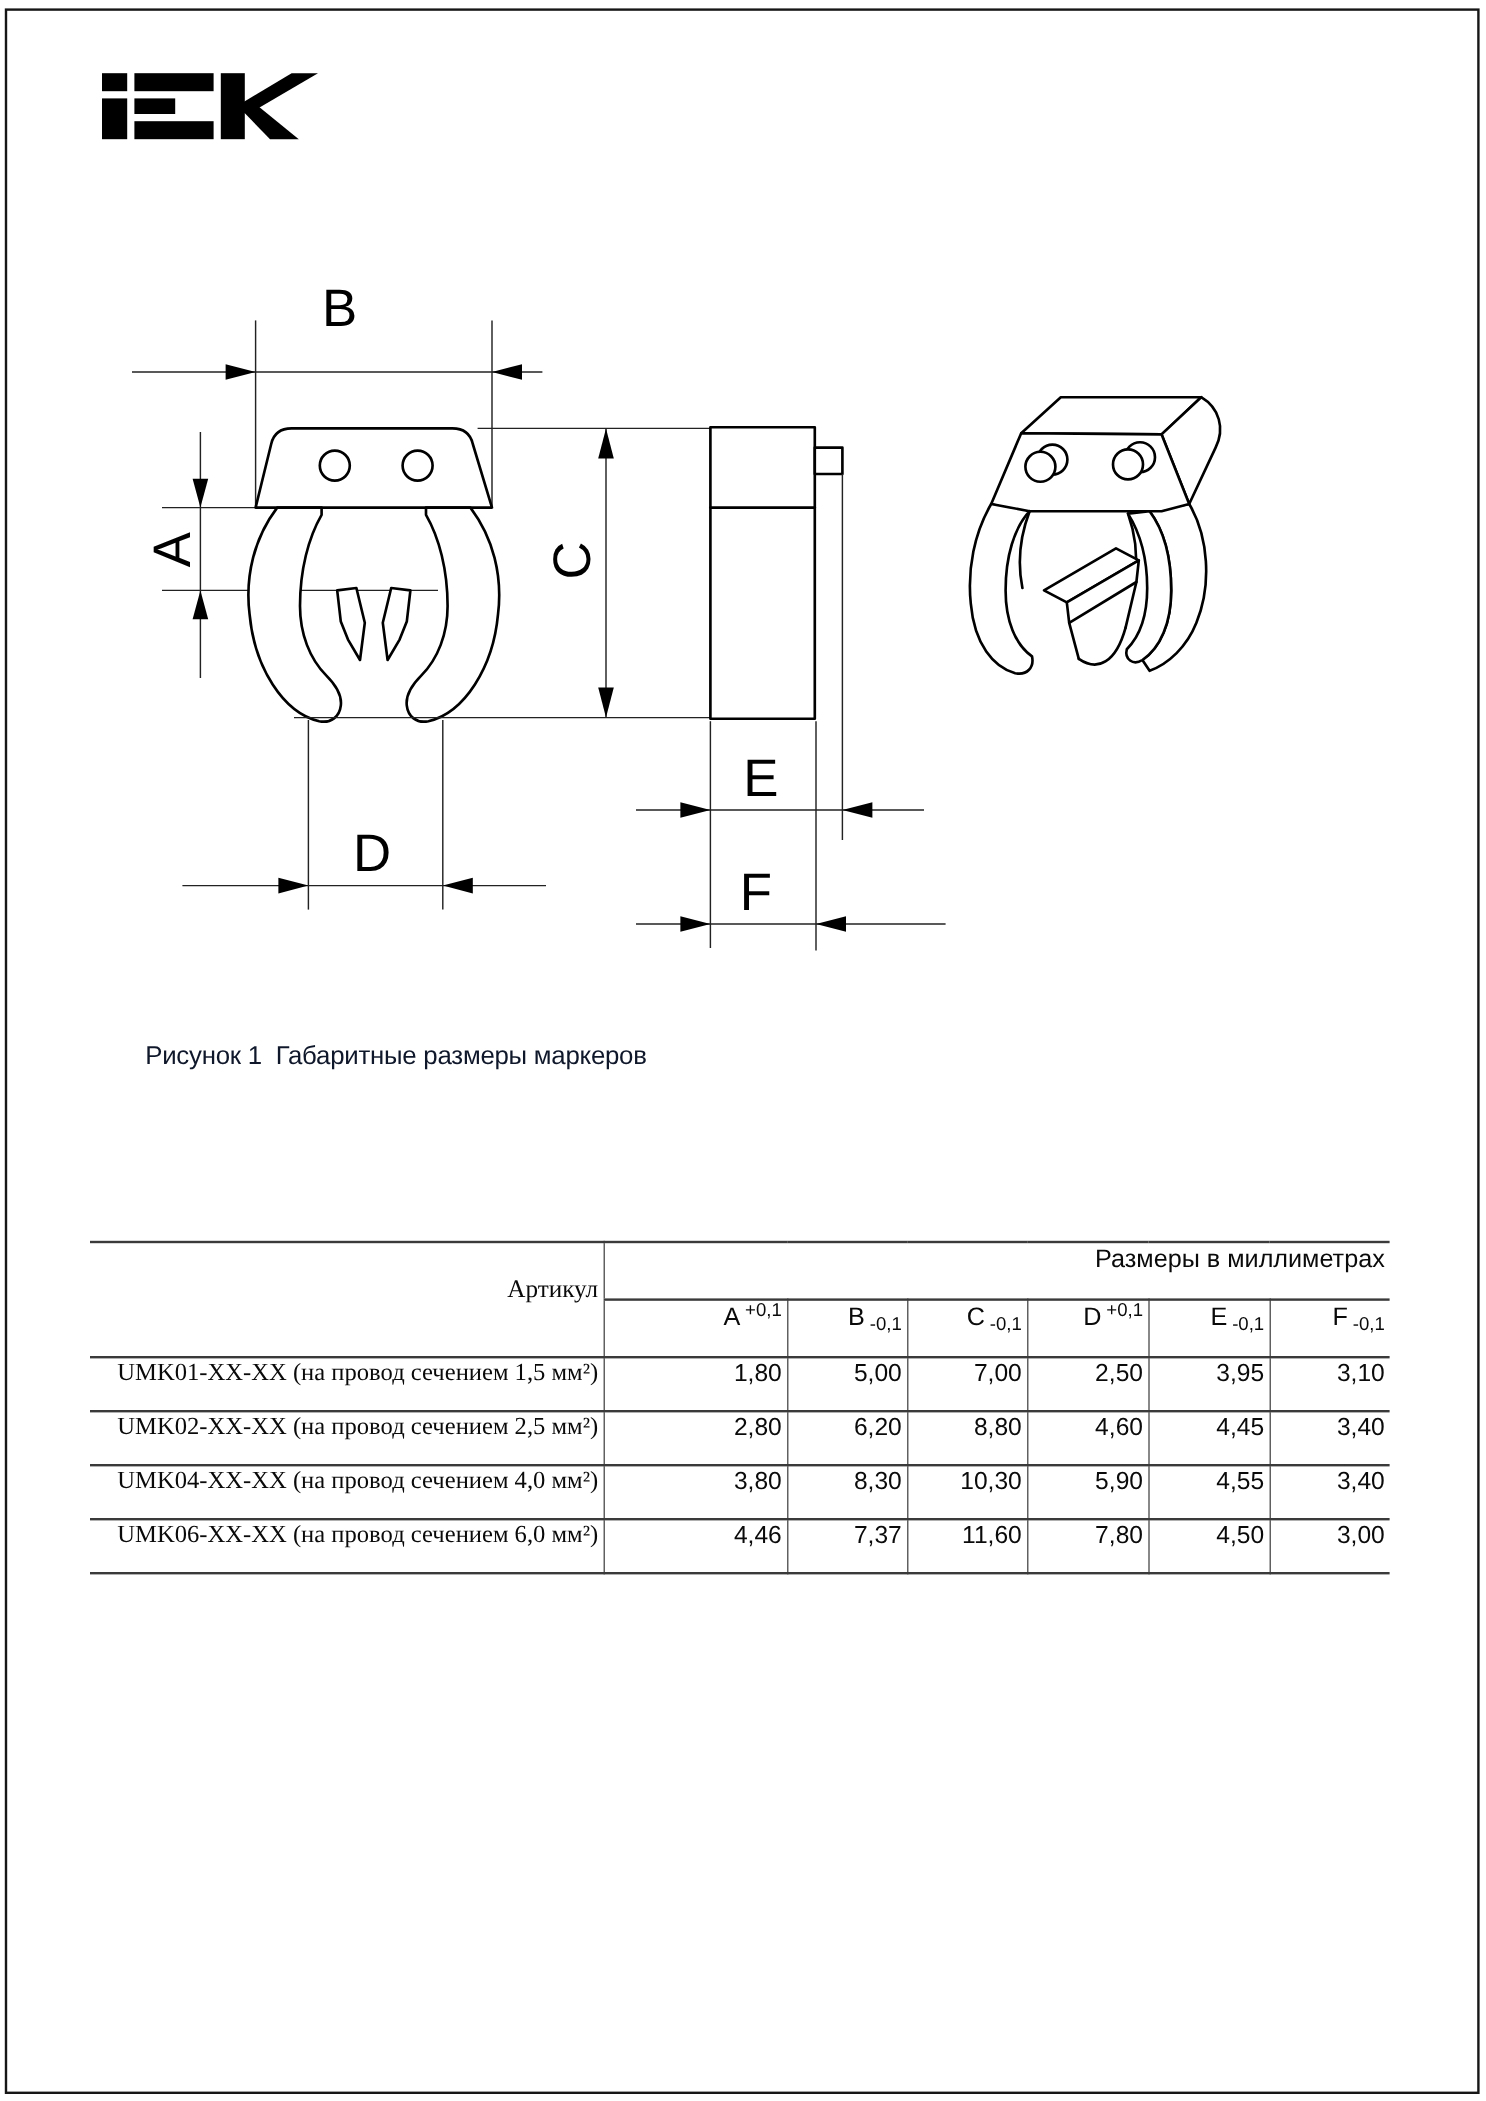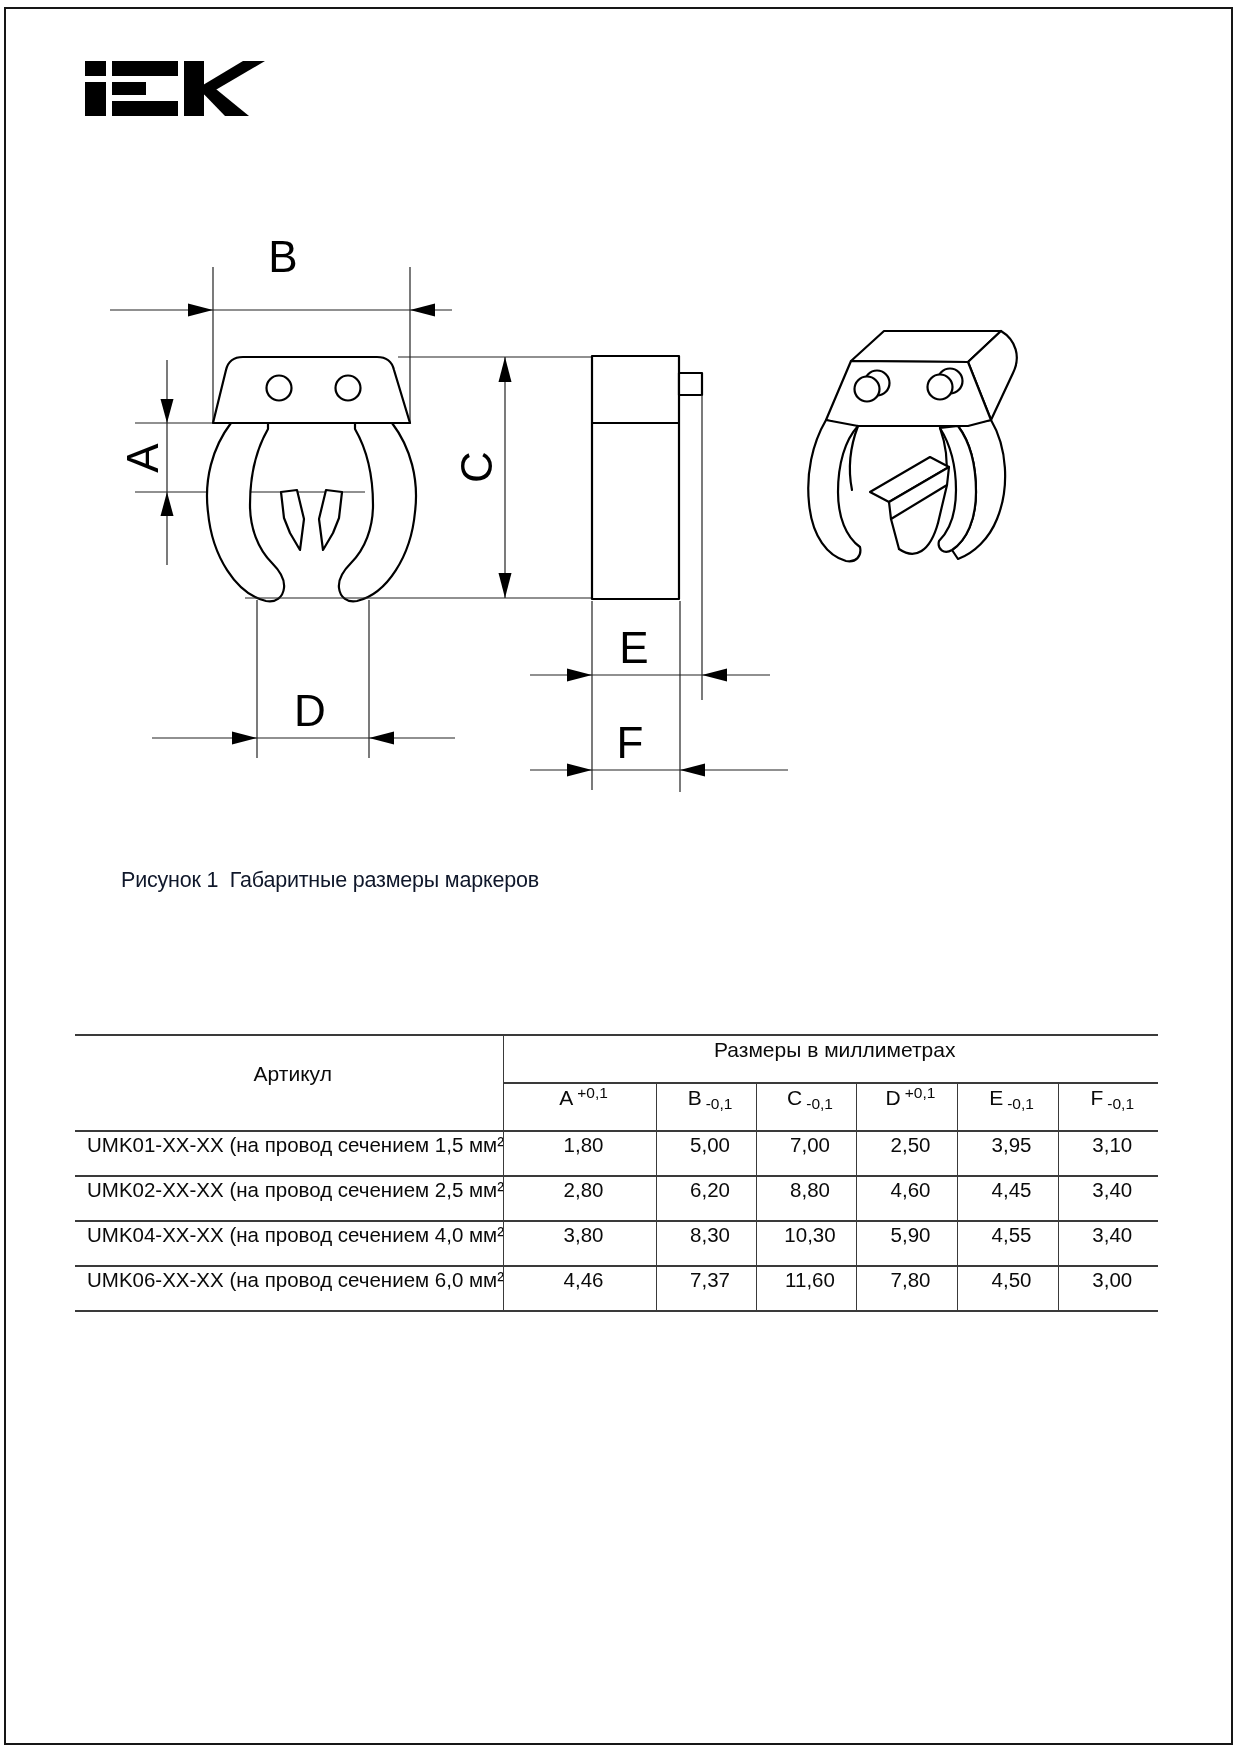--- a/index.html
+++ b/index.html
@@ -21,28 +21,28 @@
   }
   
   .dim-table{
     position:absolute;left:75px;top:1034px;width:1083px;
     border-collapse:collapse;table-layout:fixed;
     font-size:20.5px;color:#0a0a0a;
   }
   .dim-table tr{height:45px;}
   .dim-table tr.hrow{height:48px;}
   .dim-table td,.dim-table th{
-    padding:0 4px 18px 12px;text-align:center;font-weight:normal;
+    padding:0 4px 18px 12px;text-align:right;font-weight:normal;
     vertical-align:middle;overflow:hidden;white-space:nowrap;
   }
   .dim-table tr{border-bottom:2px solid #3a3a3a;}
   .dim-table tr.hrow1{border-top:2px solid #3a3a3a;}
   .vline{border-left:1.5px solid #3a3a3a;}
   .th-main{font-weight:bold;font-size:21px;vertical-align:top;padding-top:12px;}
-  .cell-article{padding-left:18px;}
+  .cell-article{padding-left:18px;font-family:Liberation Serif, serif;}
   .dimletter{font-size:21px;}
   .tol{font-size:15.5px;margin-left:4px;position:relative;}
   .tol.sup{top:-7px;}
   .tol.sub{top:4px;margin-top:44px;}
   
   .body-line{fill:#ffffff;stroke:#000;stroke-width:2.2;stroke-linejoin:round;}
   .body-open{fill:none;stroke:#000;stroke-width:2.2;stroke-linejoin:round;stroke-linecap:round;}
   .dim{stroke:#222;stroke-width:1.2;fill:none;}
   .arr{fill:#000;stroke:none;}
   .dim-text{font-family:"Liberation Sans",sans-serif;font-size:44px;fill:#000;}

